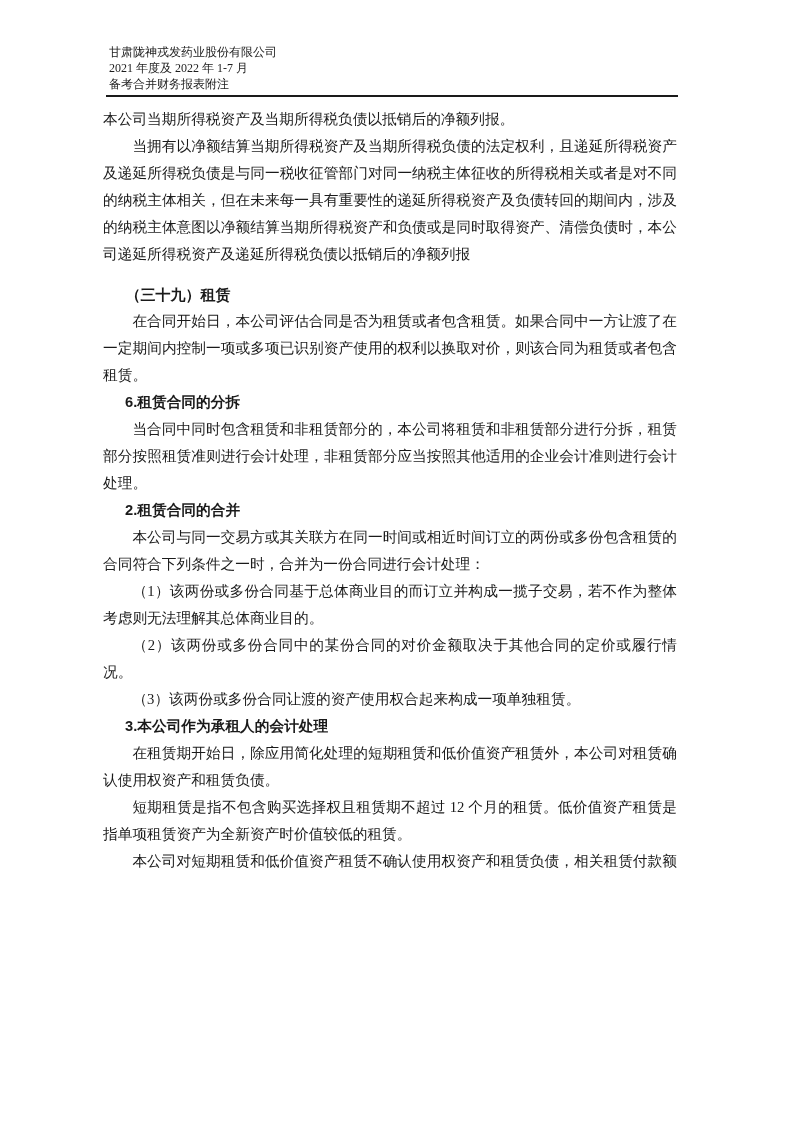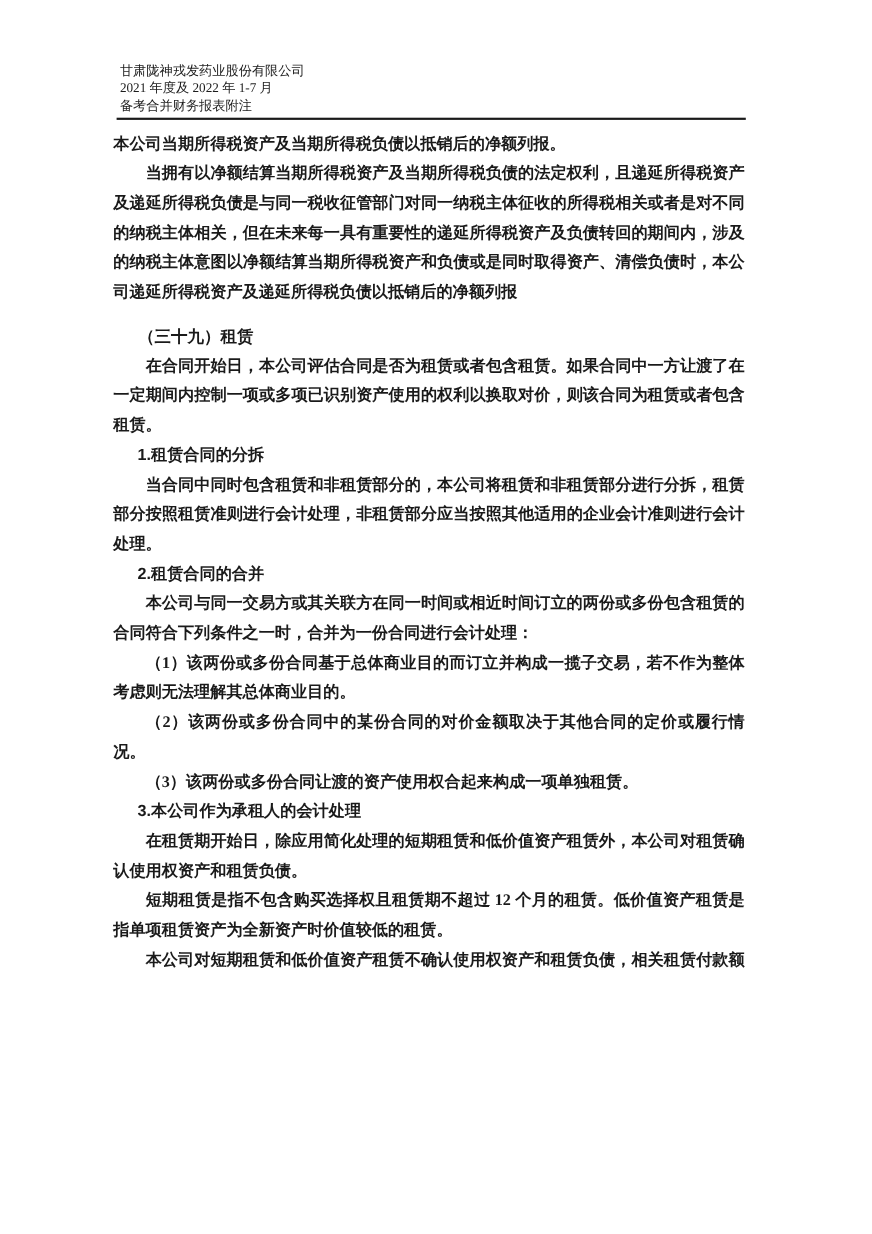--- a/index.html
+++ b/index.html
@@ -8,21 +8,20 @@
     background: #ffffff;
   }
   .page {
     position: relative;
     width: 793px;
     height: 868px;
     background: #ffffff;
     color: #1c1c1c;
     font-family: "Liberation Serif", "DejaVu Serif", serif;
     overflow: hidden;
-    margin-top: 12px;
   }
   .header {
     position: absolute;
     left: 109px;
     top: 44px;
     font-size: 12px;
     line-height: 16px;
     color: #1c1c1c;
   }
   .rule {
@@ -38,21 +37,20 @@
     left: 103px;
     top: 106px;
     width: 574px;
     font-size: 14.7px;
     line-height: 27px;
     color: #1a1a1a;
   }
   .docbody p {
     margin: 0;
     text-align: justify;
-    font-weight: bold;
   }
   .para          { text-indent: 2em; }
   .para-noindent { text-indent: 0; }
   .plain-subitem { text-indent: 2em; }
   .section-heading {
     margin: 0;
     margin-top: 13px !important;
     text-indent: 1.5em;
     font-weight: bold;
     font-size: 15px;
@@ -87,21 +85,21 @@
     <div>备考合并财务报表附注</div>
   </div>
 
   <div class="rule"></div>
 
   <div class="docbody" id="doc-body">
       <p class="para-noindent">本公司当期所得税资产及当期所得税负债以抵销后的净额列报。</p>
       <p class="para">当拥有以净额结算当期所得税资产及当期所得税负债的法定权利，且递延所得税资产及递延所得税负债是与同一税收征管部门对同一纳税主体征收的所得税相关或者是对不同的纳税主体相关，但在未来每一具有重要性的递延所得税资产及负债转回的期间内，涉及的纳税主体意图以净额结算当期所得税资产和负债或是同时取得资产、清偿负债时，本公司递延所得税资产及递延所得税负债以抵销后的净额列报</p>
       <p class="section-heading">（三十九）租赁</p>
       <p class="para">在合同开始日，本公司评估合同是否为租赁或者包含租赁。如果合同中一方让渡了在一定期间内控制一项或多项已识别资产使用的权利以换取对价，则该合同为租赁或者包含租赁。</p>
-      <p class="subsection-heading">1.租赁合同的分拆</p>
+      <p class="subsection-heading">6.租赁合同的分拆</p>
       <p class="para">当合同中同时包含租赁和非租赁部分的，本公司将租赁和非租赁部分进行分拆，租赁部分按照租赁准则进行会计处理，非租赁部分应当按照其他适用的企业会计准则进行会计处理。</p>
       <p class="subsection-heading">2.租赁合同的合并</p>
       <p class="para">本公司与同一交易方或其关联方在同一时间或相近时间订立的两份或多份包含租赁的合同符合下列条件之一时，合并为一份合同进行会计处理：</p>
       <p class="para">（1）该两份或多份合同基于总体商业目的而订立并构成一揽子交易，若不作为整体考虑则无法理解其总体商业目的。</p>
       <p class="para">（2）该两份或多份合同中的某份合同的对价金额取决于其他合同的定价或履行情况。</p>
       <p class="para">（3）该两份或多份合同让渡的资产使用权合起来构成一项单独租赁。</p>
       <p class="subsection-heading">3.本公司作为承租人的会计处理</p>
       <p class="para">在租赁期开始日，除应用简化处理的短期租赁和低价值资产租赁外，本公司对租赁确认使用权资产和租赁负债。</p>
       <p class="para">短期租赁是指不包含购买选择权且租赁期不超过 12 个月的租赁。低价值资产租赁是指单项租赁资产为全新资产时价值较低的租赁。</p>
       <p class="para">本公司对短期租赁和低价值资产租赁不确认使用权资产和租赁负债，相关租赁付款额在租赁期内各个期间按照直线法或其他系统合理的方法计入相关资产成本或当期损益</p>

